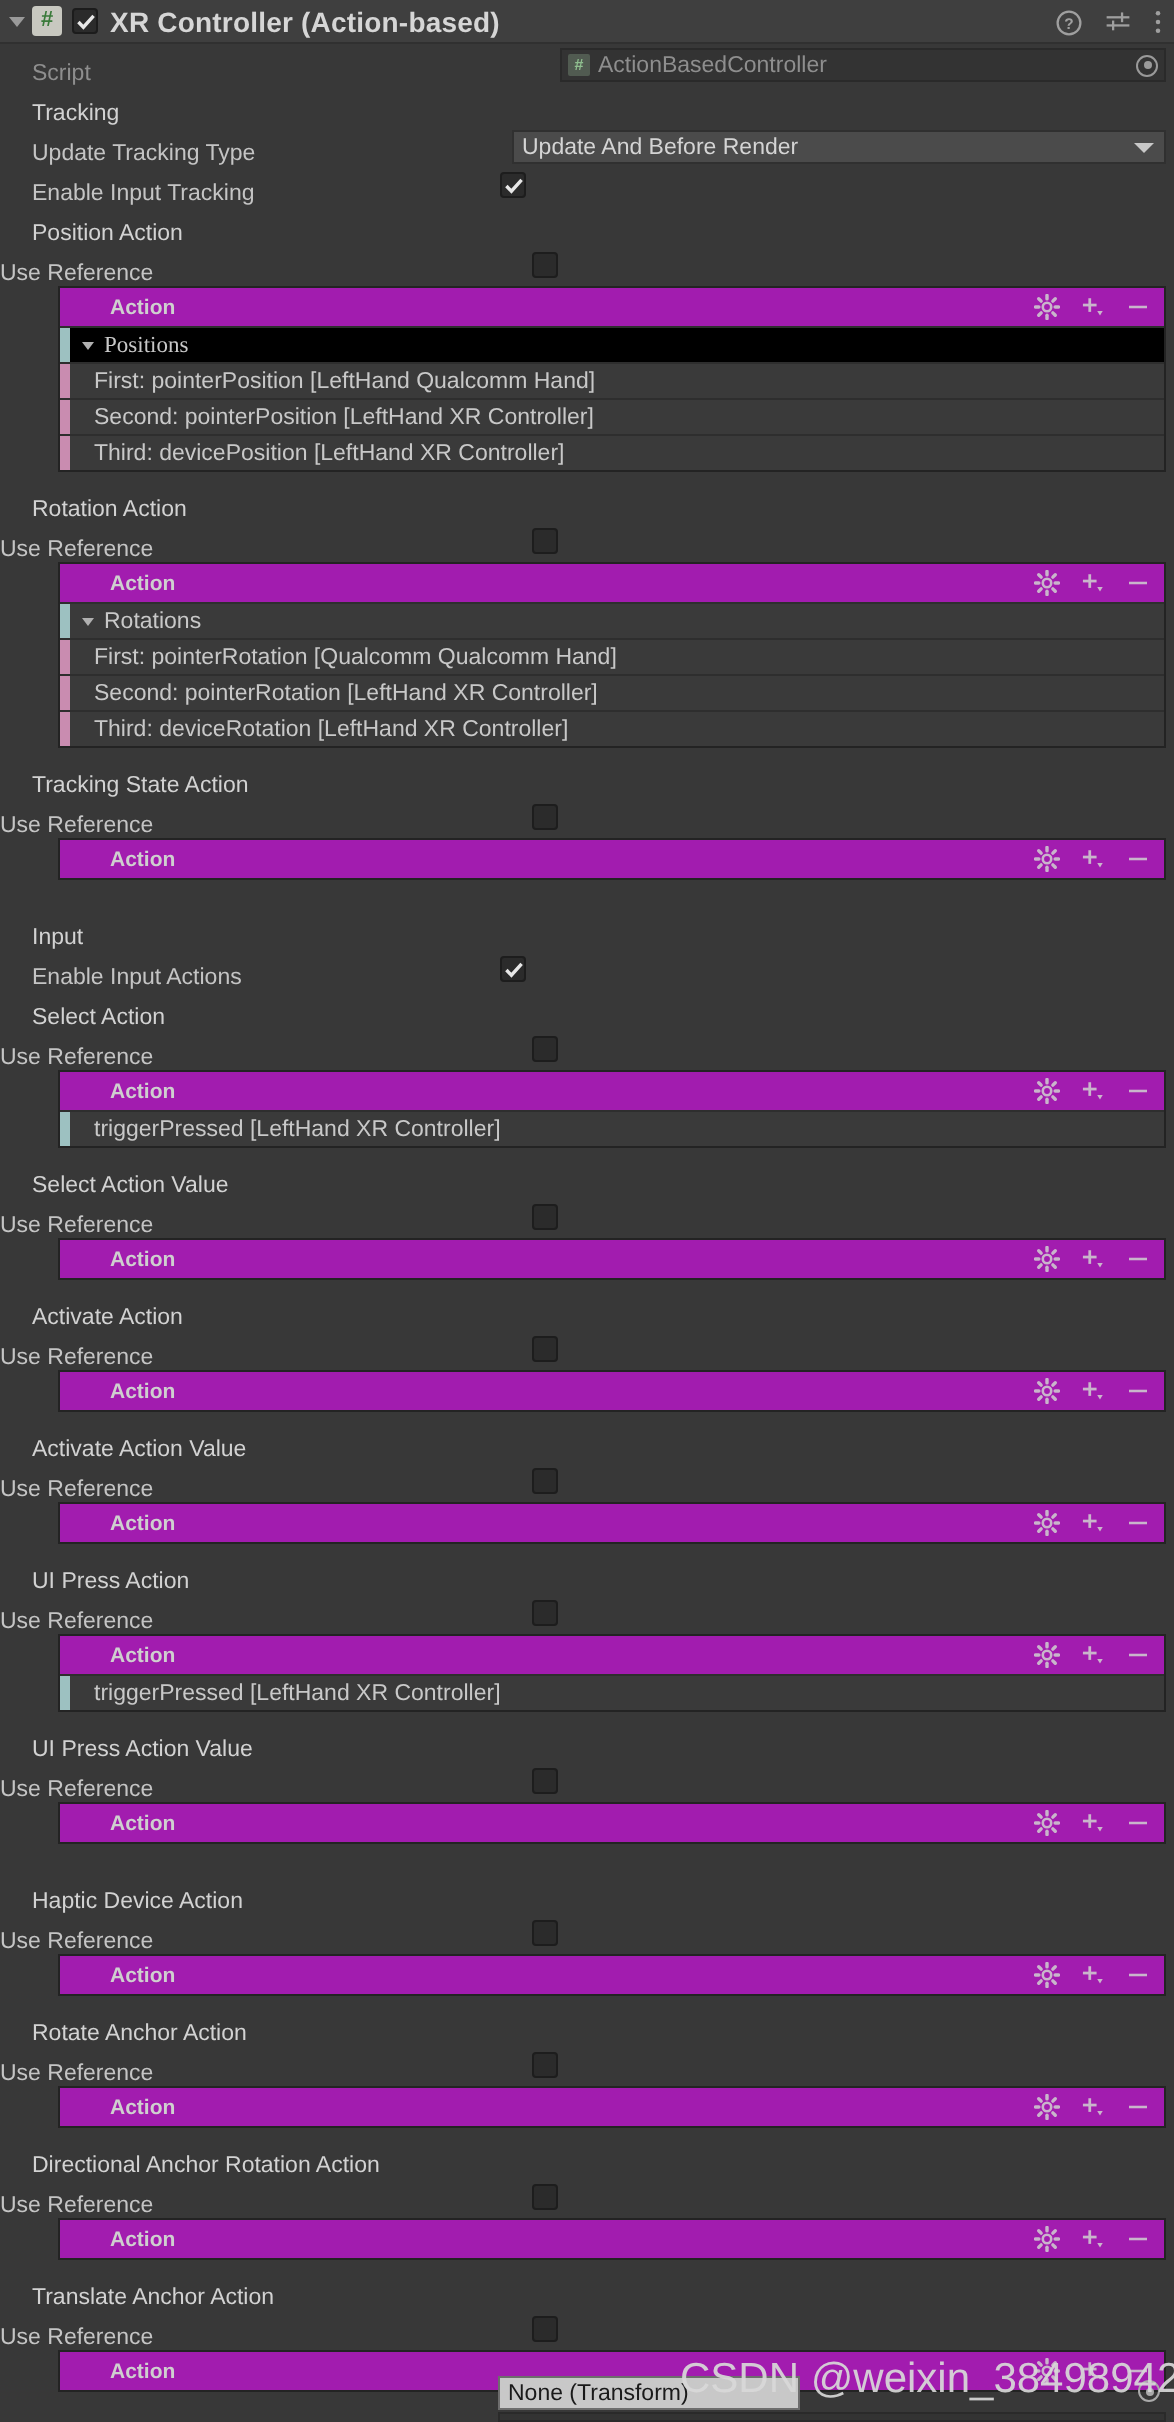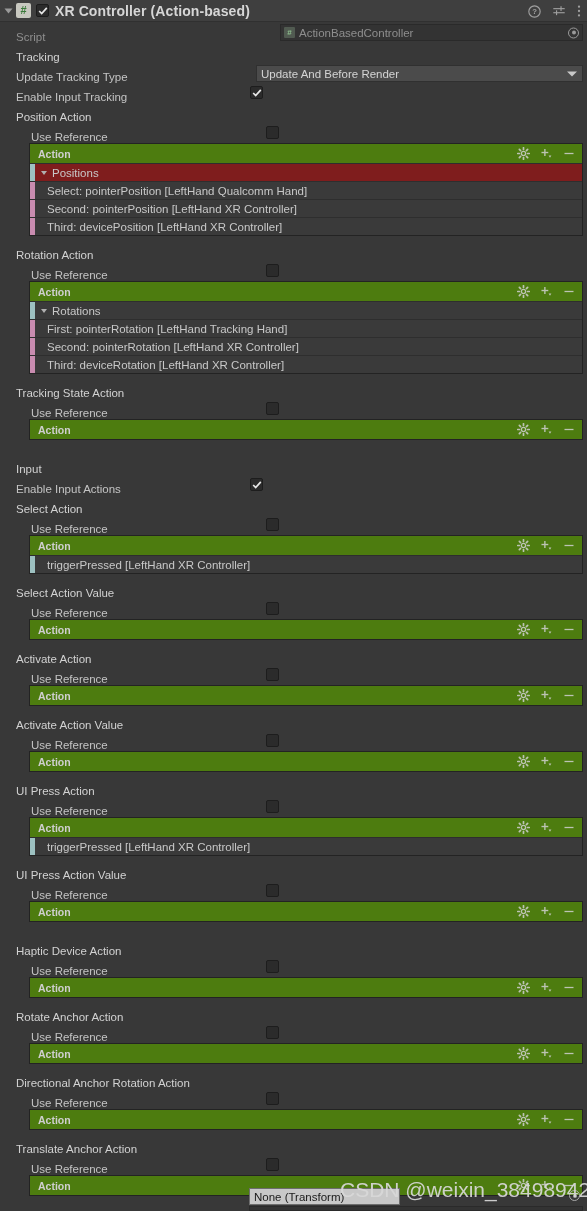--- a/index.html
+++ b/index.html
@@ -55,21 +55,21 @@
     position: absolute; right: 6px; top: 0; height: 22px;
     display: flex; align-items: center; gap: 11px;
   }
   .hicon { opacity: .75; display:block; }
 
   
   .row { position: relative; height: 20px; display: flex; align-items: flex-end; }
   .lbl { font-size: 11.5px; color: #c4c4c4; white-space: nowrap; }
   .lbl.bold { font-weight: normal; color: #d2d2d2; }
   .indent-0 { padding-left: 16px; }
-  .indent-1 { padding-left: 31px; }
+  .indent-1 { }
 
   
   .script-row { height: 20px; position: relative; }
   .script-field {
     position: absolute; left: 280px; right: 4px; top: 2px; height: 17px;
     background: #333333;
     border: 1px solid #2a2a2a;
     display: flex; align-items: center;
     padding-left: 3px;
   }
@@ -113,38 +113,38 @@
 
   
   .action-box {
     margin-left: 29px; margin-right: 4px;
     border: 1px solid #232323;
     background: #383838;
   }
   .action-bar {
     position: relative;
     height: 19px;
-    background: #4d7c0f;
+    background: #a21caf;
     display: flex; align-items: center;
-    padding-left: 8px;
+    padding-left: 25px;
   }
   .action-bar-title { font-size: 10.5px; font-weight: bold; color: #cfcfcf; }
   .action-tools {
     position: absolute; right: 7px; top: 0; height: 19px;
     display: flex; align-items: center; gap: 10px;
   }
   .tool { display:block; opacity:.85; }
 
   .act-row {
     position: relative; height: 18px;
     display: flex; align-items: center;
     border-top: 1px solid #2e2e2e;
     background: #3a3a3a;
   }
-  .act-row.selected { background: #7f1d1d; }
+  .act-row.selected { background: #000000; font-family: Liberation Serif, serif; }
   .act-bar { position:absolute; left:0; top:0; bottom:0; width: 5px; }
   .act-bar.teal { background: #9dc1c1; }
   .act-bar.pink { background: #c98cb0; }
   .act-tri {
     width:0;height:0;
     border-left: 4px solid #b0b0b0;
     border-top: 3.5px solid transparent;
     border-bottom: 3.5px solid transparent;
     transform: rotate(90deg);
     margin-left: 12px; margin-right: 6px;
@@ -284,21 +284,21 @@
     </div>
         </div>
           <div class="act-row selected">
           <span class="act-bar teal"></span>
           <span class="act-tri"></span>
           <span class="act-label">Positions</span>
         </div>
           <div class="act-row">
           <span class="act-bar pink"></span>
 
-          <span class="act-label pad-b">Select: pointerPosition [LeftHand Qualcomm Hand]</span>
+          <span class="act-label pad-b">First: pointerPosition [LeftHand Qualcomm Hand]</span>
         </div>
           <div class="act-row">
           <span class="act-bar pink"></span>
 
           <span class="act-label pad-b">Second: pointerPosition [LeftHand XR Controller]</span>
         </div>
           <div class="act-row">
           <span class="act-bar pink"></span>
 
           <span class="act-label pad-b">Third: devicePosition [LeftHand XR Controller]</span>
@@ -342,21 +342,21 @@
     </div>
         </div>
           <div class="act-row">
           <span class="act-bar teal"></span>
           <span class="act-tri"></span>
           <span class="act-label">Rotations</span>
         </div>
           <div class="act-row">
           <span class="act-bar pink"></span>
 
-          <span class="act-label pad-b">First: pointerRotation [LeftHand Tracking Hand]</span>
+          <span class="act-label pad-b">First: pointerRotation [Qualcomm Qualcomm Hand]</span>
         </div>
           <div class="act-row">
           <span class="act-bar pink"></span>
 
           <span class="act-label pad-b">Second: pointerRotation [LeftHand XR Controller]</span>
         </div>
           <div class="act-row">
           <span class="act-bar pink"></span>
 
           <span class="act-label pad-b">Third: deviceRotation [LeftHand XR Controller]</span>

